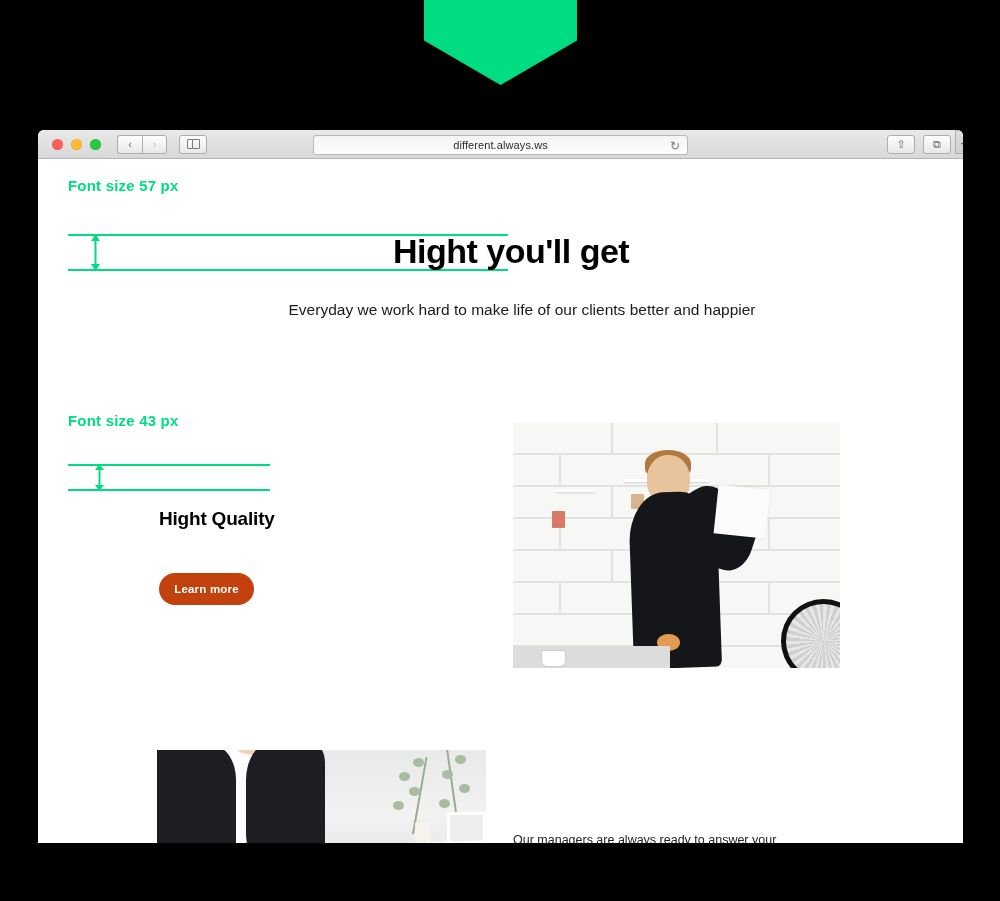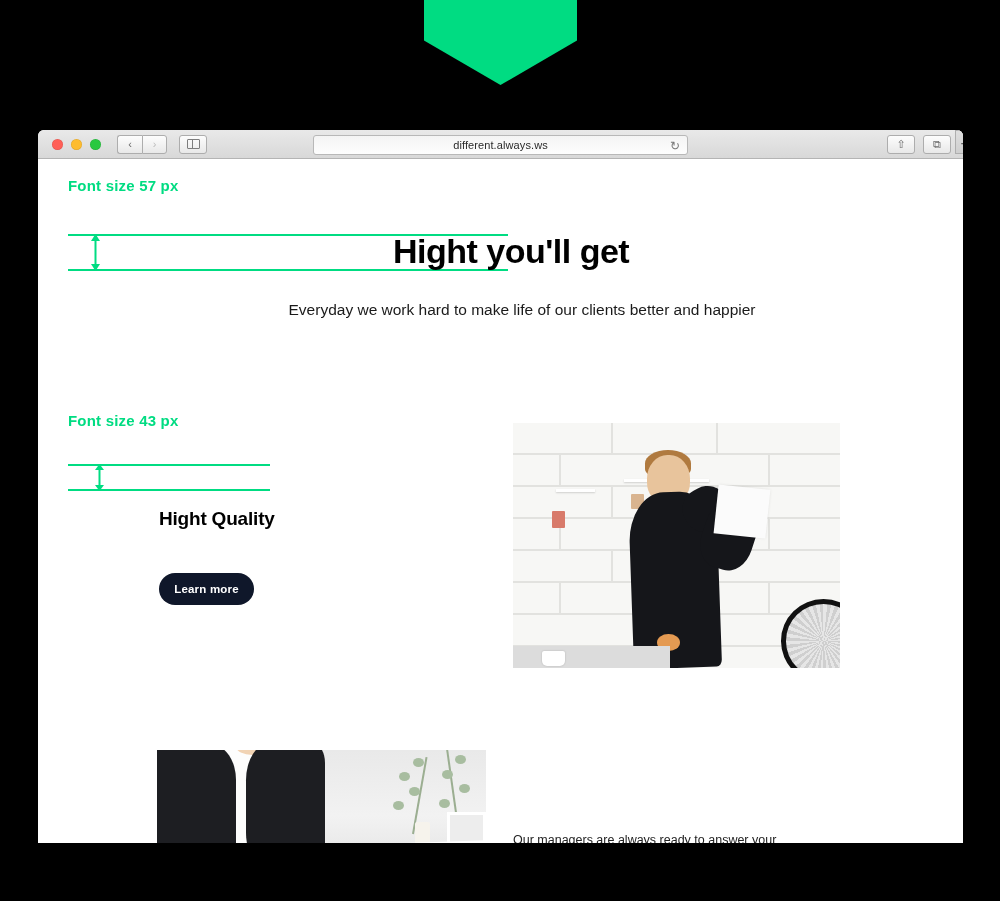--- a/index.html
+++ b/index.html
@@ -218,21 +218,21 @@
 
   .body-copy {
     position: absolute;
     font-size: 12.5px;
     line-height: 19.5px;
     color: #222222;
   }
 
   .btn {
     position: absolute;
-    background: #0f172a;
+    background: #c2410c;
     color: #ffffff;
     border: none;
     border-radius: 24px;
     font-size: 11.5px;
     font-weight: bold;
     letter-spacing: 0.2px;
     cursor: pointer;
     display: flex;
     align-items: center;
     justify-content: center;

